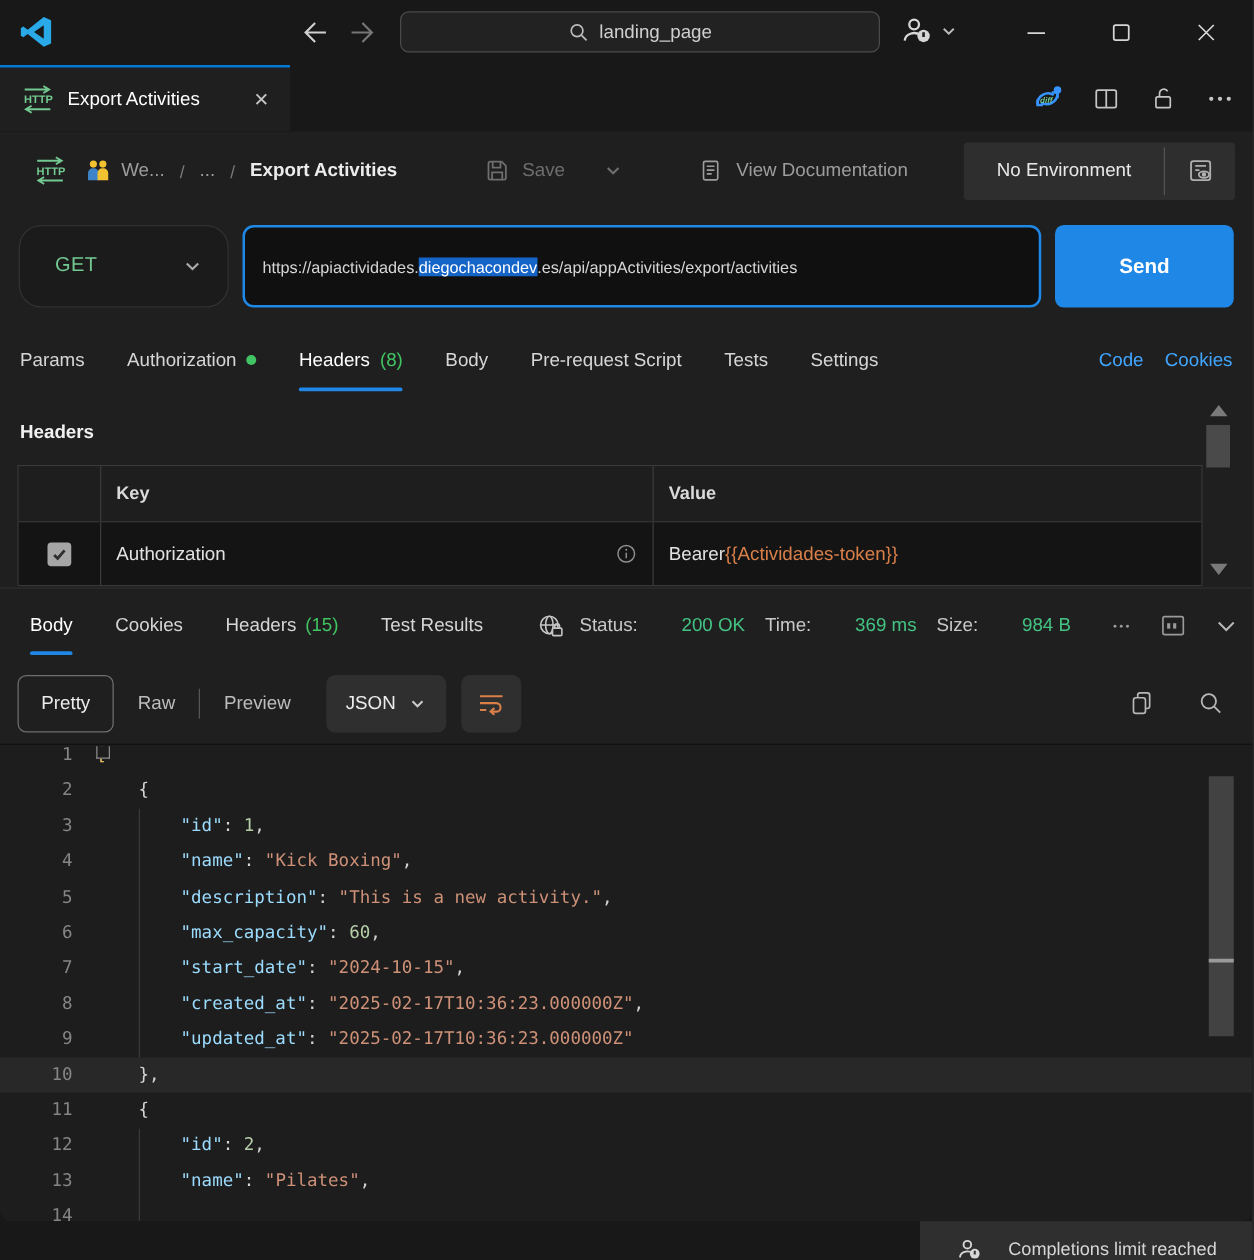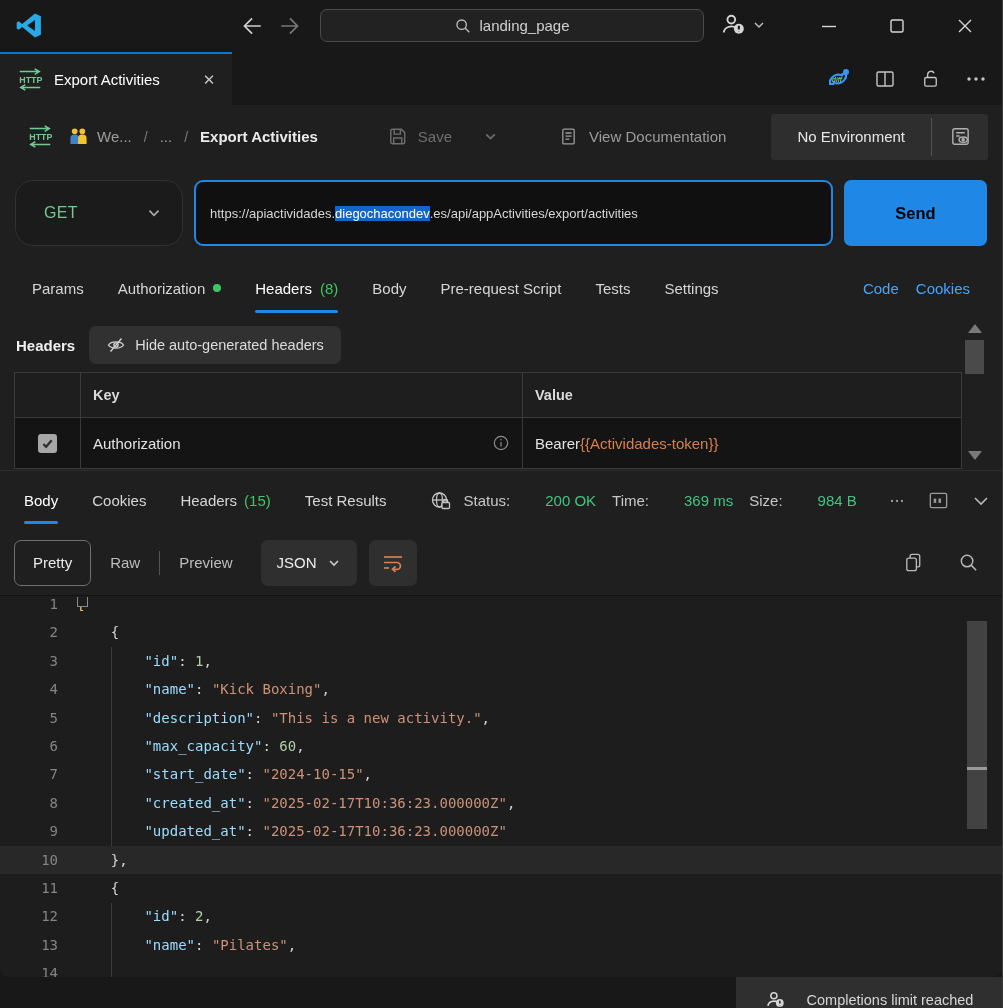--- a/index.html
+++ b/index.html
@@ -41,24 +41,24 @@
   .env-divider { width:1px; background:#545454; margin:4px 0; }
   .env-icon-btn { width:56px; display:flex; align-items:center; justify-content:center; cursor:pointer; }
 
   
   .request-row { height:90px; flex:0 0 90px; display:flex; align-items:center; padding:0 15px; gap:11px; }
   .method-select { width:168px; height:66px; background:#1b1b1b; border:1px solid #313131; border-radius:18px; display:flex; align-items:center; padding:0 20px 0 28px; cursor:pointer; }
   .method-label { color:#73c991; font-size:16px; letter-spacing:.3px; }
   .method-select .chev { margin-left:auto; }
   .url-box { flex:1; height:66px; background:#101010; border:2px solid #1f87e5; border-radius:9px; display:flex; align-items:center; padding:0 14px; font-size:13px; color:#d6d6d6; white-space:nowrap; overflow:hidden; cursor:text; }
   .url-sel { background:#1565c8; color:#fff; }
-  .send-btn { width:143px; height:66px; background:#1f87e5; border:none; border-radius:7px; color:#000000; font-size:16.5px; font-weight:700; font-family:inherit; cursor:pointer; }
-
-  
-  .req-tabs-row { height:60px; flex:0 0 60px; display:flex; align-items:center; padding:0 32px; }
+  .send-btn { width:143px; height:66px; background:#1f87e5; border:none; border-radius:7px; color:#ffffff; font-size:16.5px; font-weight:700; font-family:inherit; cursor:pointer; }
+
+  
+  .req-tabs-row { height:60px; flex:0 0 60px; display:flex; align-items:center; padding:0 16px; }
   .req-tabs { display:flex; align-items:center; gap:34px; height:100%; }
   .req-tab { position:relative; height:100%; display:flex; align-items:center; gap:8px; font-size:15px; color:#d6d6d6; cursor:pointer; white-space:nowrap; }
   .req-tab.active { color:#fff; }
   .req-tab .underline { position:absolute; bottom:5px; left:0; right:0; height:3px; background:#1f87e5; border-radius:2px; }
   .tab-count { color:#41c463; }
   .auth-dot { width:8px; height:8px; border-radius:50%; background:#41c463; }
   .req-links { margin-left:auto; display:flex; gap:17px; }
   .req-link { color:#40a6ff; font-size:15px; cursor:pointer; }
 
   
@@ -349,30 +349,20 @@
         </div>
       <div class="req-links">
           <span class="req-link">Code</span>
           <span class="req-link">Cookies</span>
         </div>
     </div>
 
     <div class="req-editor-body">
       <div class="headers-bar">
         <span class="headers-title">Headers</span>
-        <button class="hide-auto-btn">
-          <span>
-            <svg viewBox="0 0 20 20" width="20" height="20" fill="none" stroke="#d0d0d0" stroke-width="1.4">
-              <path d="M2.5 10 C5 5.8 15 5.8 17.5 10 C15 14.2 5 14.2 2.5 10 Z"></path>
-                <circle cx="10" cy="10" r="2.1"></circle>
-                <path d="M4.5 16.5 L15.5 3.5"></path>
-            </svg>
-          </span>
-          <span>Hide auto-generated headers</span>
-        </button>
       </div>
       <div class="hdr-table">
         <div class="hdr-thead">
           <div class="hdr-th col-check"></div>
           <div class="hdr-th col-key">Key</div>
           <div class="hdr-th col-val">Value</div>
         </div>
         <div id="hdr-rows">
             <div class="hdr-row">
               <div class="hdr-td col-check">

